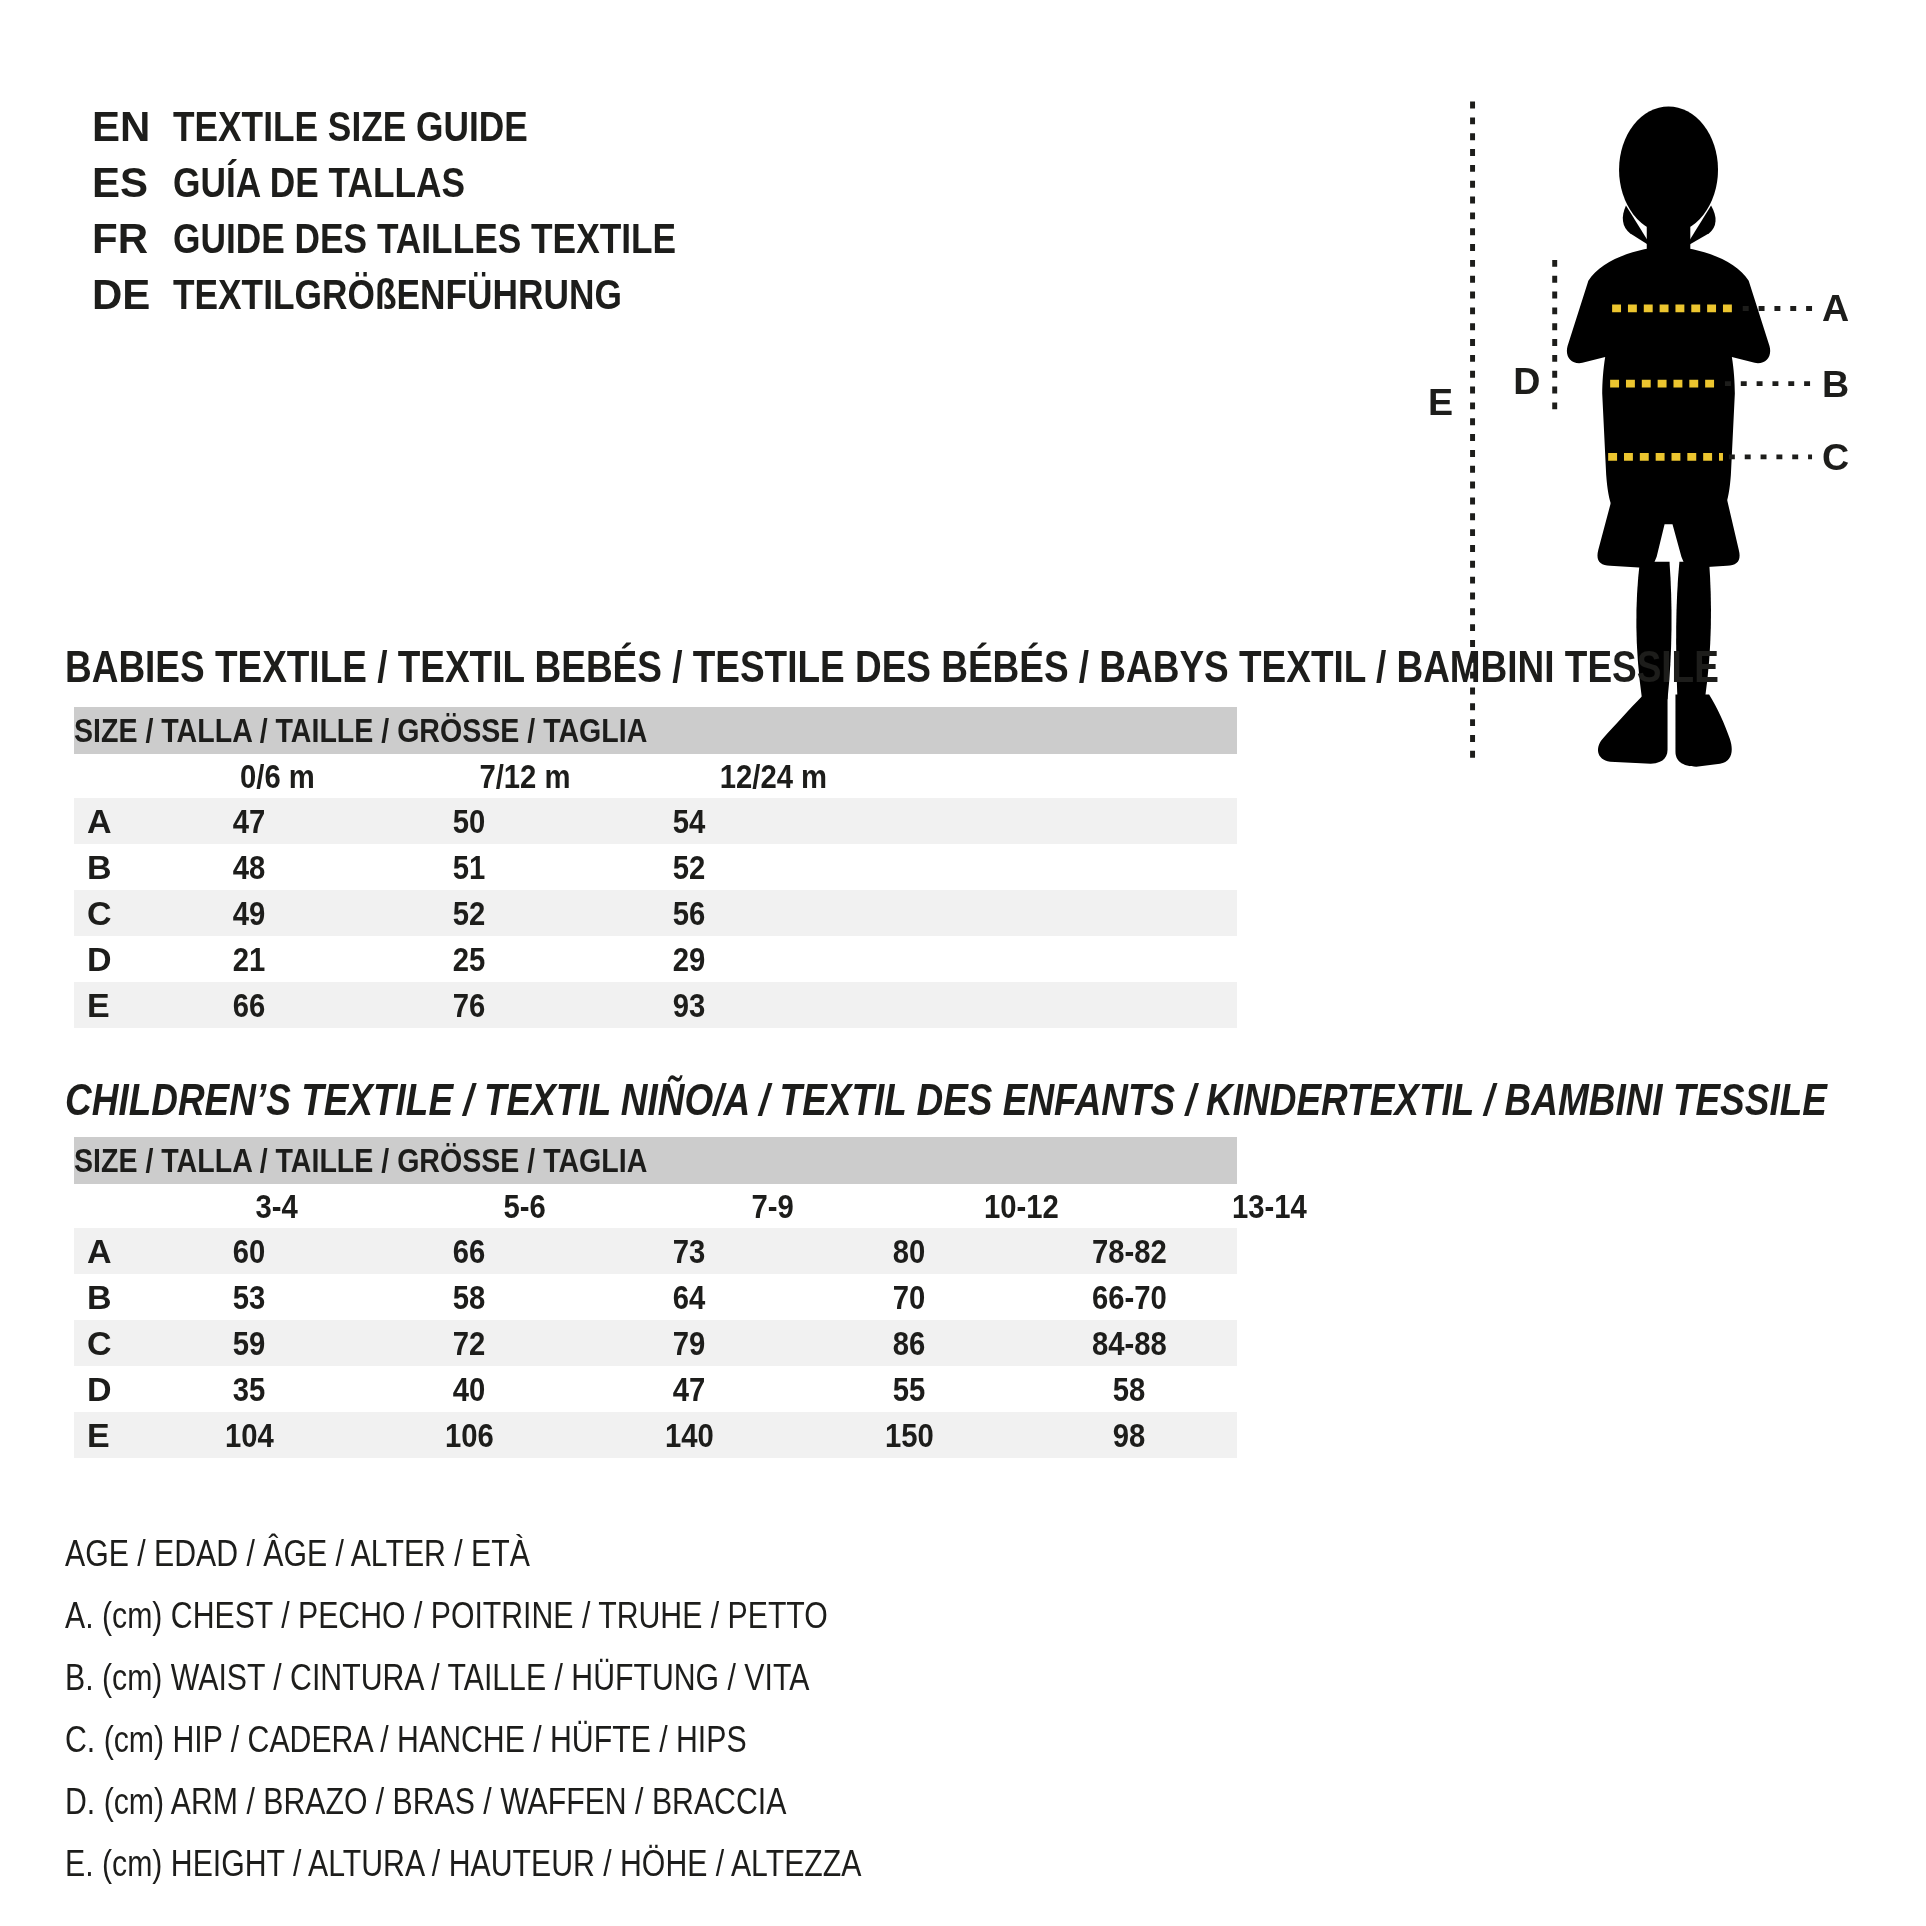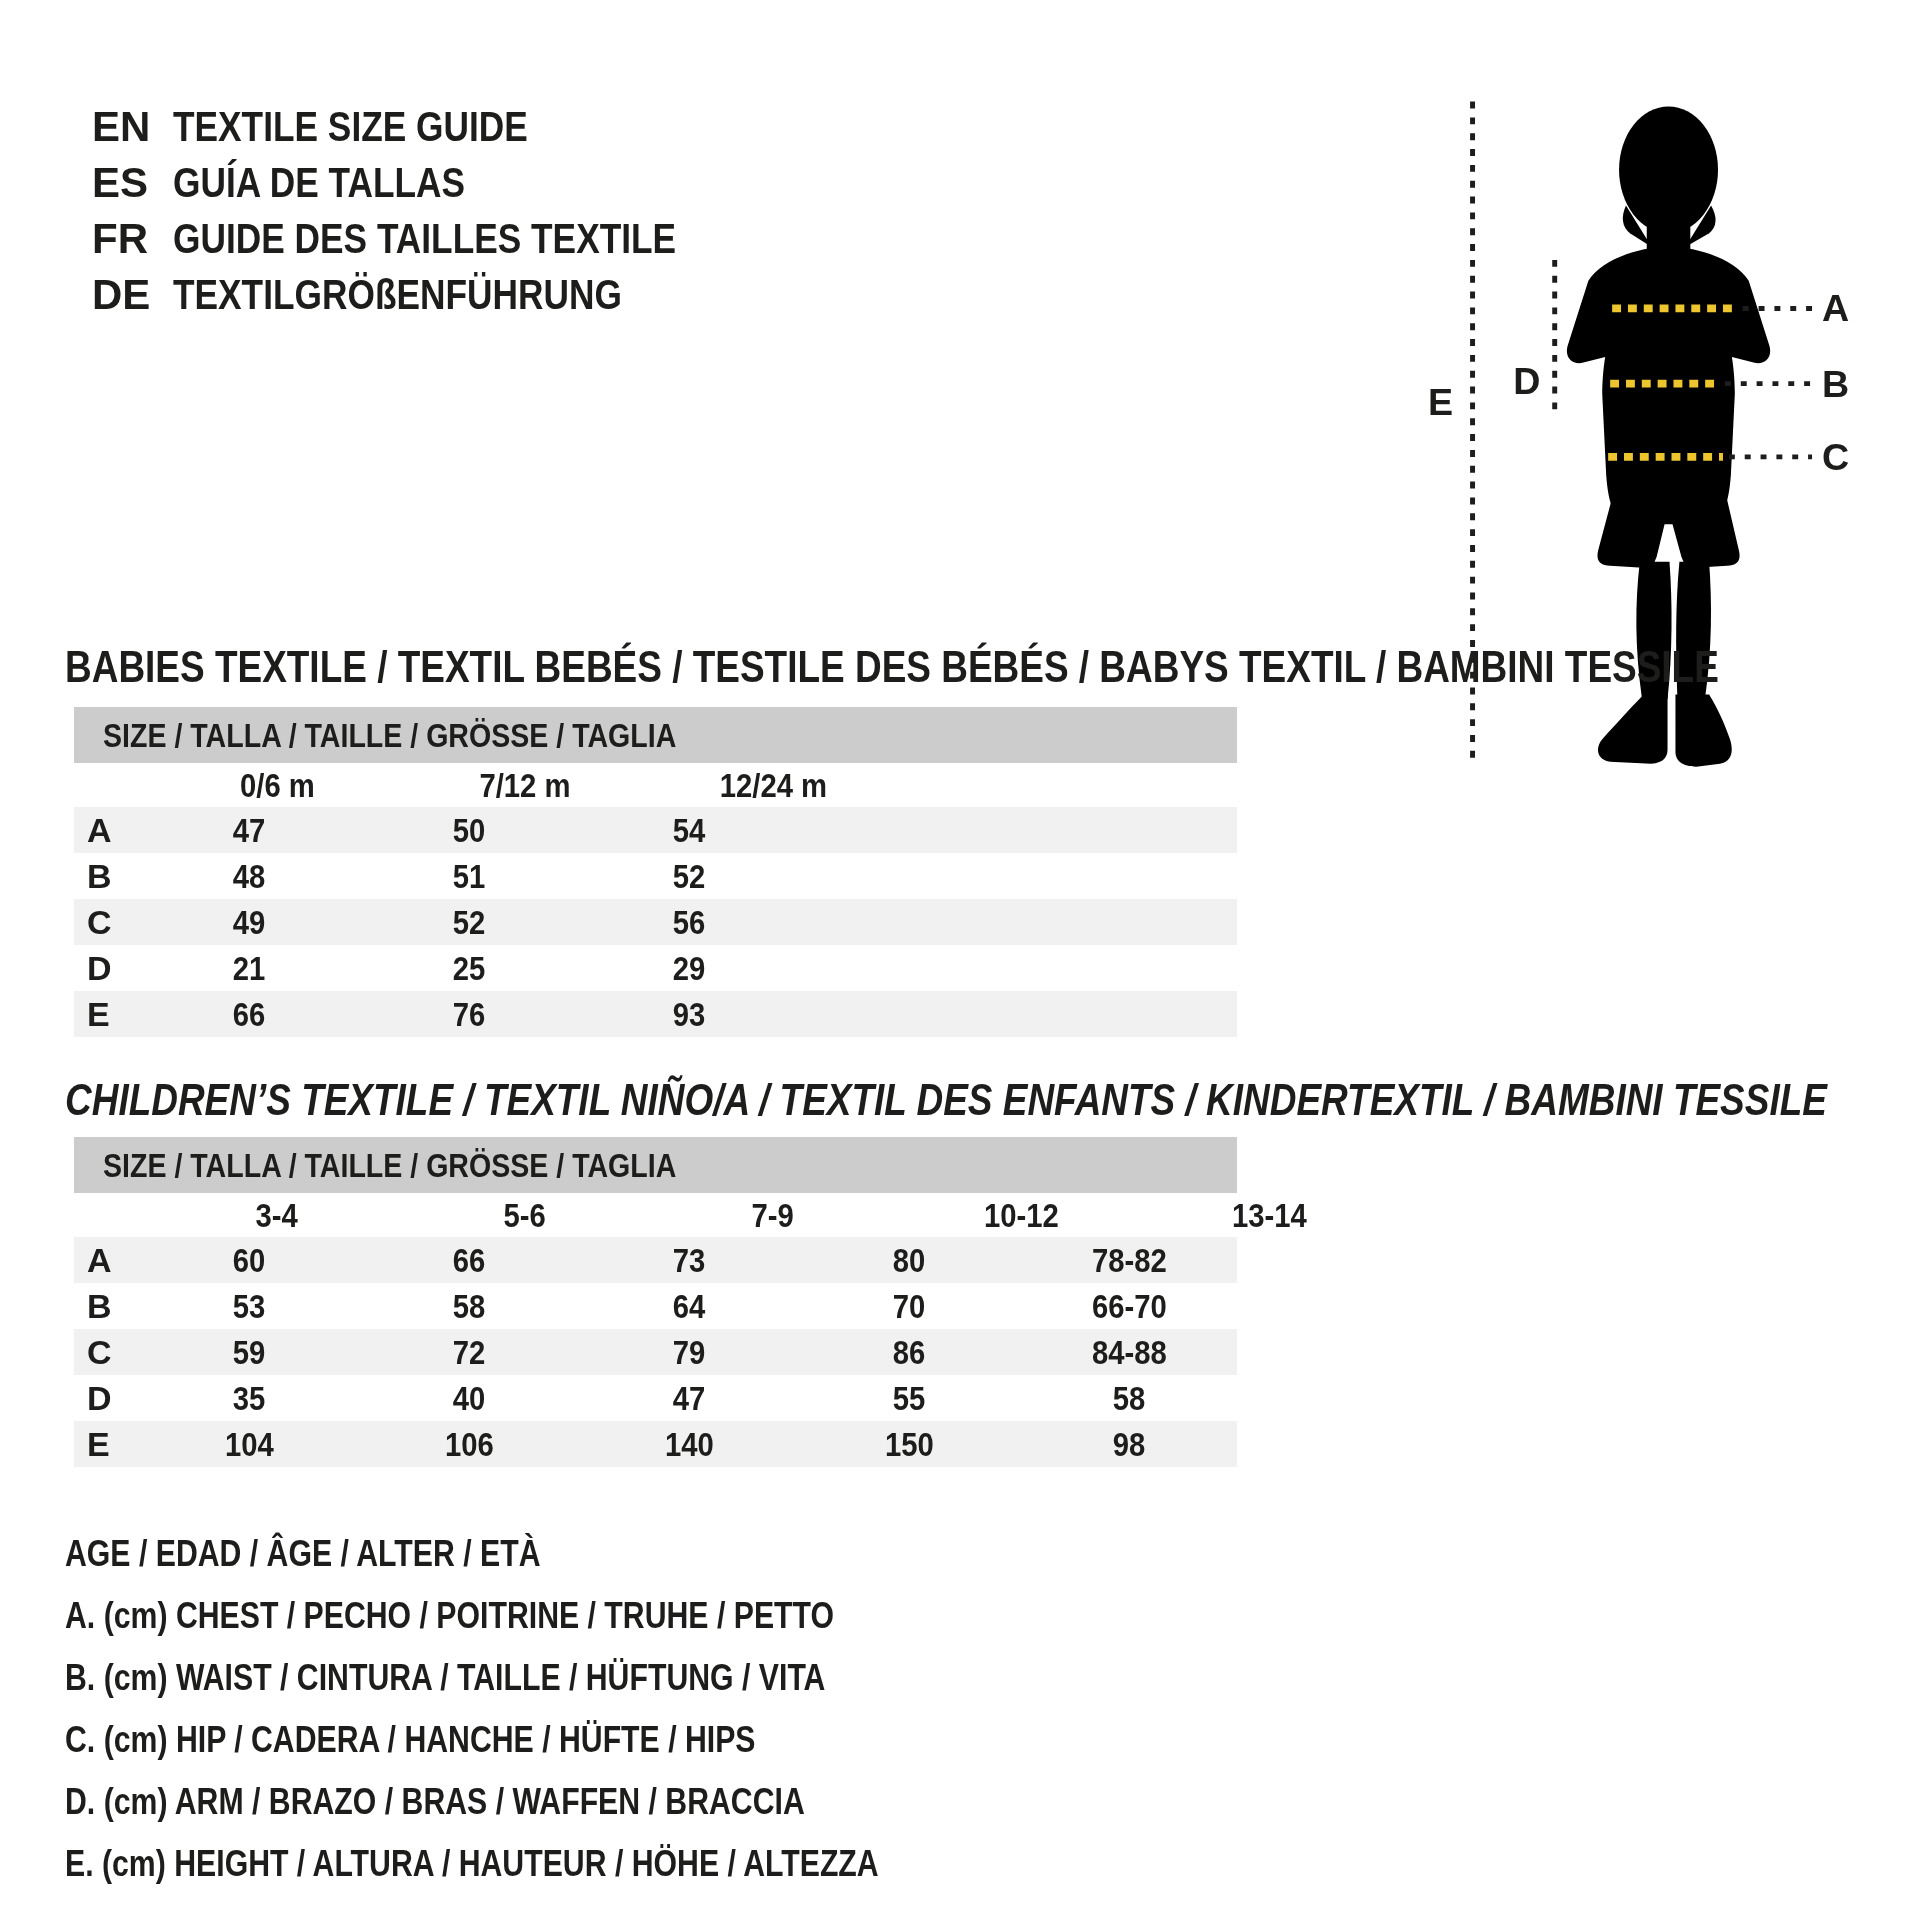--- a/index.html
+++ b/index.html
@@ -11,31 +11,31 @@
 
   
   .lang{position:absolute;left:72px;top:99px;font-size:42px;font-weight:700;line-height:56px;}
   .lang-row{display:grid;grid-template-columns:81px auto;margin-left:20px;}
 
   
   .sec-title{position:absolute;left:65px;font-size:44px;font-weight:700;margin:0;}
 
   
   .sizetable{position:absolute;left:74px;width:1163px;font-size:34px;font-weight:700;}
-  .bar{height:56px;background:#cccccc;display:flex;align-items:center;padding-left:29px;box-sizing:border-box;}
+  .bar{height:47px;background:#cccccc;display:flex;align-items:center;padding-left:0;box-sizing:border-box;}
   .trow{display:grid;align-items:center;height:46px;}
   .babies .trow{grid-template-columns:65px repeat(3,220px) 1fr;}
   .children .trow{grid-template-columns:65px repeat(5,220px) 1fr;}
   .trow.thead{height:44px;gap:28px;}
   .trow.stripe{background:#f1f1f1;}
   .rl{padding-left:13px;text-align:left;}
   .cell{text-align:center;}
 
   
-  .legend{position:absolute;left:65px;top:1523px;font-size:36px;font-weight:700;line-height:62px;}
+  .legend{position:absolute;left:65px;top:1523px;font-size:36px;font-weight:400;line-height:62px;}
 
   
   .figure{position:absolute;left:1416px;top:59px;width:511px;height:772px;}
   .figure text{font-family:"Liberation Sans",sans-serif;font-weight:700;font-size:38px;fill:#1d1d1b;}
 </style>
 </head>
 <body>
 
 <div class="page">
 

